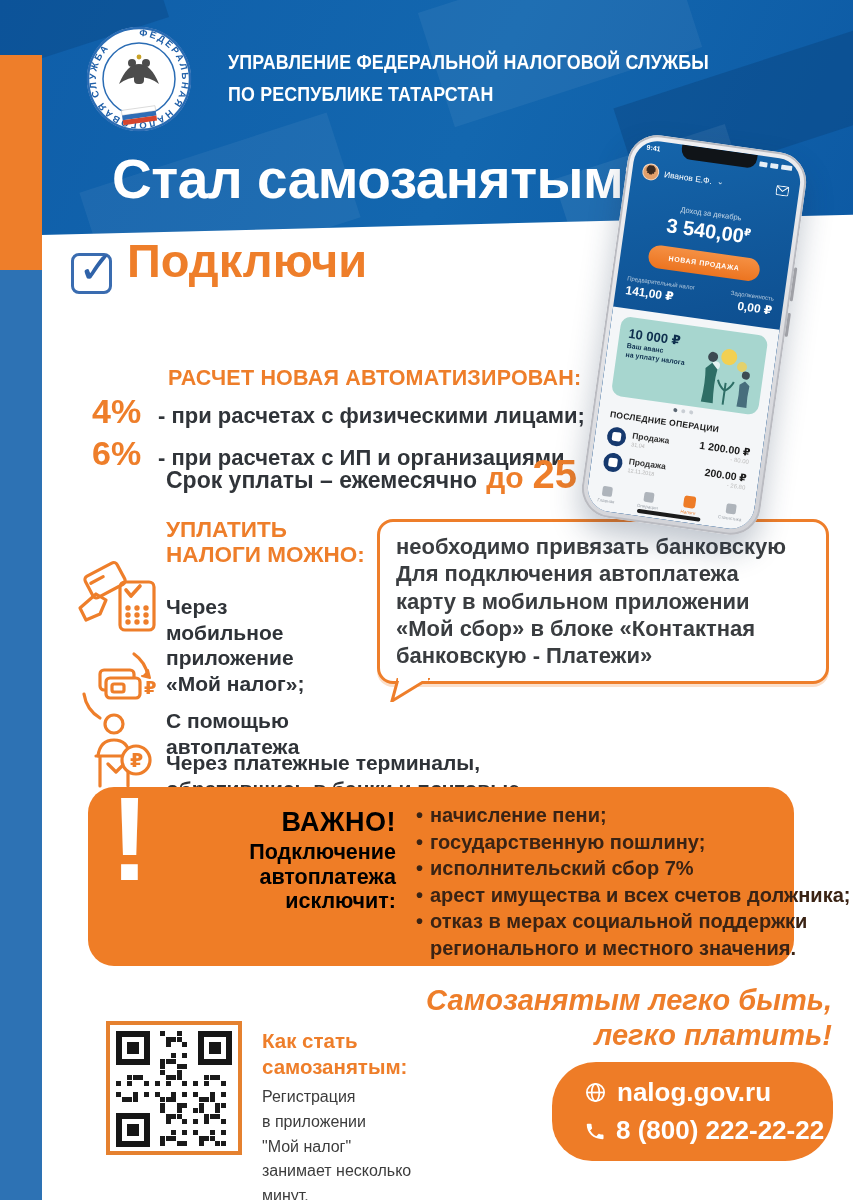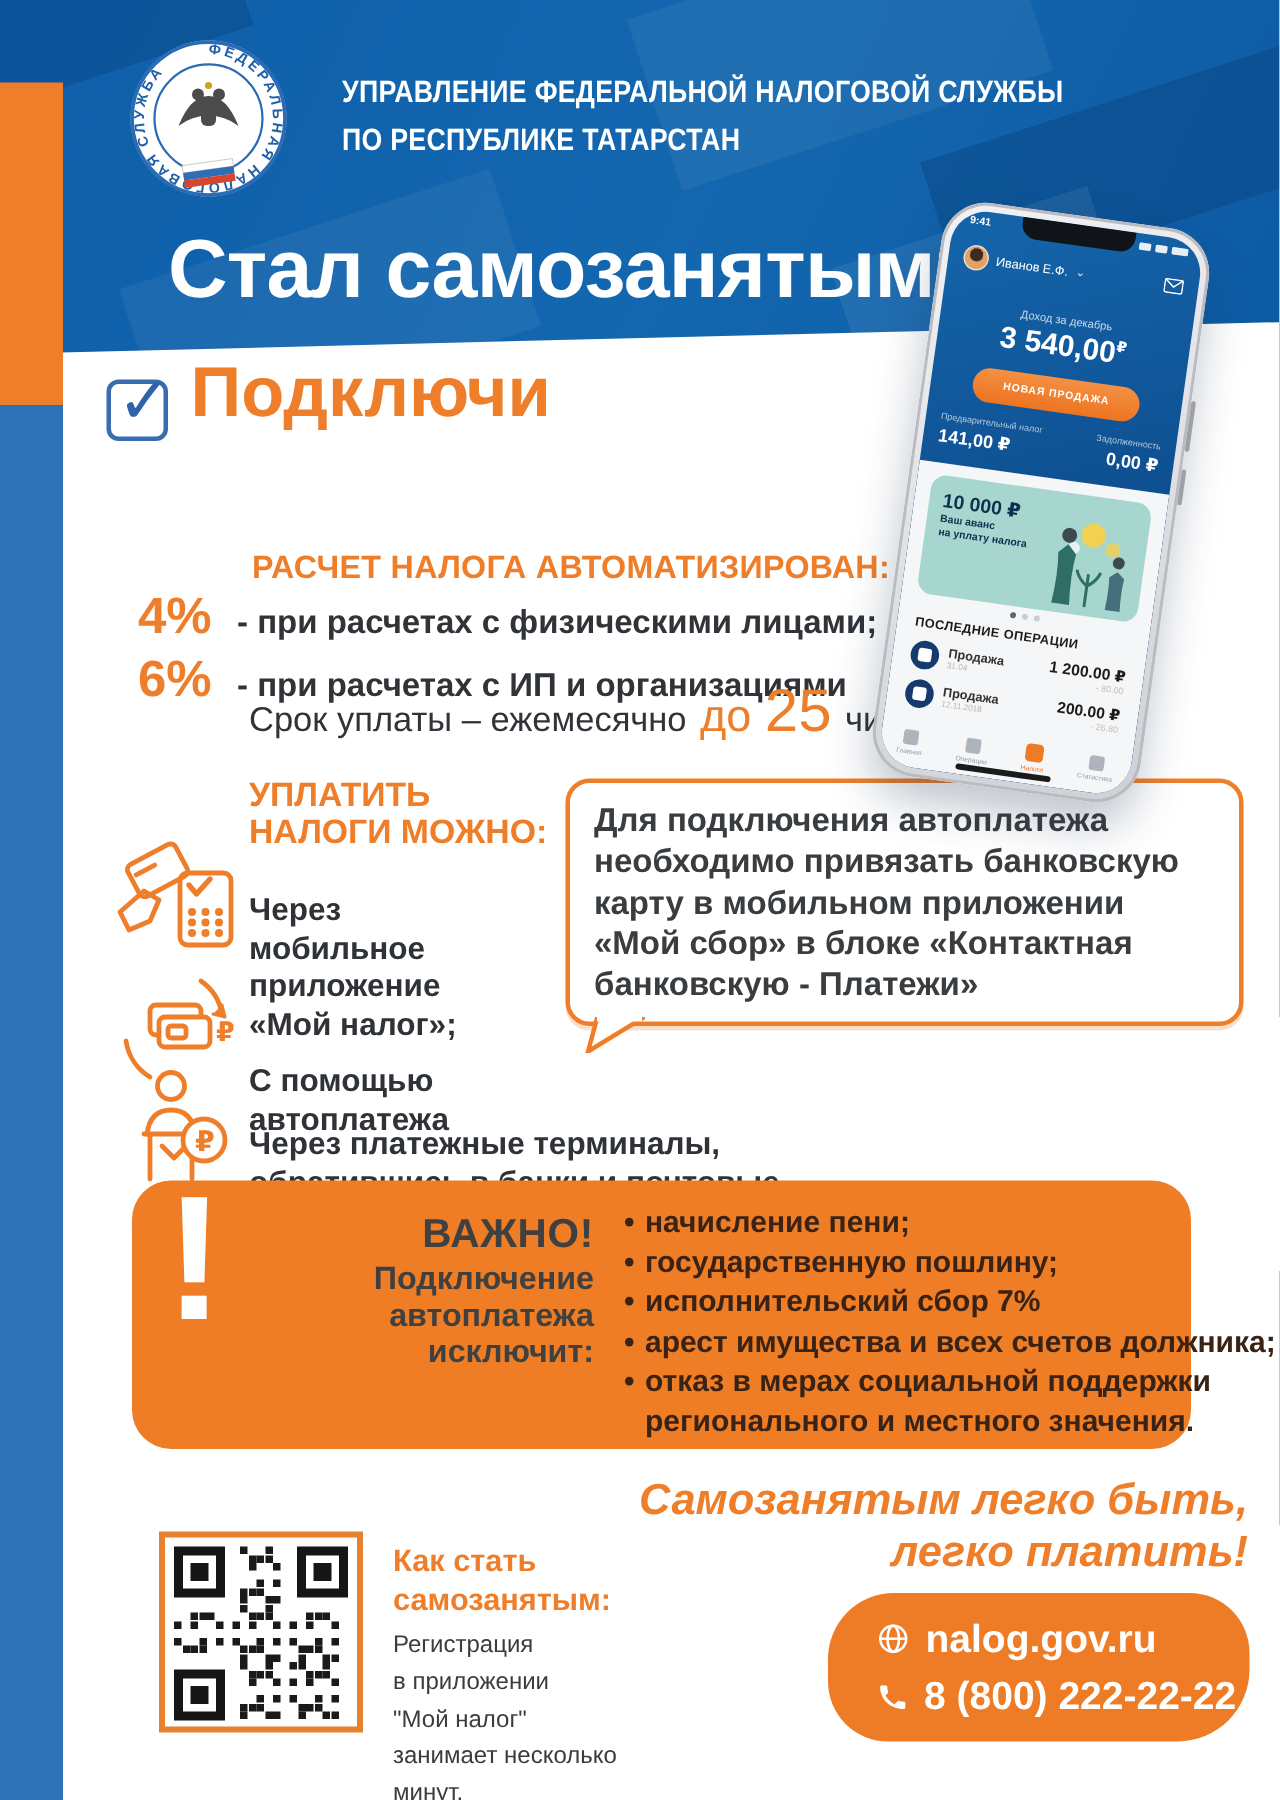--- a/index.html
+++ b/index.html
@@ -34,21 +34,21 @@
   .cta-check span{position:absolute;left:4px;top:-14px;font-size:44px;font-weight:bold;color:#2f62a8;}
   .cta-title{position:absolute;left:127px;top:236px;font-size:47px;font-weight:bold;color:#ee7e2a;line-height:1.08;}
 
   
   .calc-title{position:absolute;left:168px;top:366px;font-size:21.5px;font-weight:bold;color:#ee7e2a;letter-spacing:.2px;}
   .rates{position:absolute;left:92px;top:392px;}
   .rate-row{display:flex;align-items:baseline;height:42px;}
   .rate-val{font-size:34px;font-weight:bold;color:#ee7e2a;width:66px;}
   .rate-text{font-size:22px;font-weight:bold;color:#303439;}
   .deadline{position:absolute;left:166px;top:452px;display:flex;align-items:baseline;gap:9px;
-            font-weight:normal;color:#303439;font-size:23px;}
+            font-weight:bold;color:#303439;font-size:23px;}
   .dl-do{color:#ee7e2a;font-size:30px;}
   .dl-25{color:#ee7e2a;font-size:40px;}
 
   
   .pay-title{position:absolute;left:166px;top:517px;font-size:22.5px;font-weight:bold;color:#ee7e2a;line-height:1.12;}
   .m-ic{position:absolute;}
   .m-tx{position:absolute;font-size:21px;font-weight:bold;color:#2f3338;line-height:1.22;margin-top:32px;}
   .m1-ic{left:76px;top:556px;width:86px;height:86px;}
   .m1-tx{left:166px;top:562px;width:162px;}
   .m2-ic{left:74px;top:642px;width:86px;height:86px;}
@@ -58,21 +58,21 @@
 
   
   .bubble{position:absolute;left:377px;top:519px;width:452px;border:3px solid #ee7e2a;border-radius:16px;
           background:#fff;padding:11px 16px 12px;z-index:5;font-size:22px;font-weight:bold;color:#3a3d40;
           line-height:1.24;box-shadow:0 3px 0 rgba(238,126,42,.25);}
   .bubble .tail{position:absolute;left:10px;bottom:-21px;width:40px;height:24px;}
 
   
   .imp{position:absolute;left:88px;top:787px;width:706px;height:179px;background:#ef7d26;border-radius:26px;}
   .imp-ex{position:absolute;left:22px;top:-16px;font-size:118px;font-weight:bold;color:#fff;}
-  .imp-left{position:absolute;left:78px;top:20px;width:230px;text-align:right;color:#404040;}
+  .imp-left{position:absolute;left:78px;top:20px;width:230px;text-align:right;color:#000000;}
   .imp-title{font-size:27px;font-weight:bold;letter-spacing:.5px;}
   .imp-sub{font-size:21.5px;font-weight:bold;line-height:1.14;margin-top:2px;}
   .imp-list{position:absolute;left:328px;top:15px;width:448px;margin:0;padding:0;list-style:none;}
   .imp-list li{font-size:20px;font-weight:bold;color:#3a2314;line-height:1.33;padding-left:14px;position:relative;}
   .imp-list li::before{content:"•";position:absolute;left:0;}
 
   
   .slogan{position:absolute;left:400px;top:983px;width:432px;text-align:right;font-style:italic;
           font-weight:bold;font-size:29px;color:#ee7e2a;line-height:1.22;}
   .qr{position:absolute;left:106px;top:1021px;width:136px;height:134px;border:4px solid #e5812f;background:#fff;padding:6px;}
@@ -191,21 +191,21 @@
 
   <div class="question">Стал самозанятым?</div>
 
   <div class="cta-check">
     <span>✓</span>
   </div>
   <div class="cta-title">
     <div>Подключи</div>
   </div>
 
-  <div class="calc-title">РАСЧЕТ НАЛОГА АВТОМАТИЗИРОВАН:</div>
+  <div class="calc-title">РАСЧЕТ НОВАЯ АВТОМАТИЗИРОВАН:</div>
   <div class="rates">
     <div class="rate-row">
       <span class="rate-val">4%</span>
       <span class="rate-text">- при расчетах с физическими лицами;</span>
     </div>
     <div class="rate-row">
       <span class="rate-val">6%</span>
       <span class="rate-text">- при расчетах с ИП и организациями</span>
     </div>
   </div>
@@ -263,22 +263,22 @@
       <circle cx="30" cy="14" r="9"></circle>
       <path d="M14,46 q2,-16 16,-16 q14,0 16,16"></path>
       <path d="M12,46 h36 M16,46 v30 M44,46 v30 M24,54 l8,8 8,-8"></path>
       <circle cx="52" cy="50" r="14" fill="#fff"></circle>
       <text x="46" y="57" font-size="19" font-weight="bold" fill="#ee7e2a" stroke="none" font-family="Liberation Sans, DejaVu Sans, sans-serif">₽</text>
     </svg>
   </div>
   <div class="m-tx m3-tx">Через платежные терминалы, обратившись в банки и почтовые отделения</div>
 
   <div class="bubble">
+    <div>необходимо привязать банковскую</div>
     <div>Для подключения автоплатежа</div>
-    <div>необходимо привязать банковскую</div>
     <div>карту в мобильном приложении</div>
     <div>«Мой сбор» в блоке «Контактная</div>
     <div>банковскую - Платежи»</div>
     <svg class="tail" viewBox="0 0 40 24">
       <polygon points="2,23 8,1 38,1" fill="#fff" stroke="#ee7e2a" stroke-width="3"></polygon>
       <rect x="8" y="0" width="30" height="3" fill="#fff"></rect>
     </svg>
   </div>
 
   <div class="imp">

